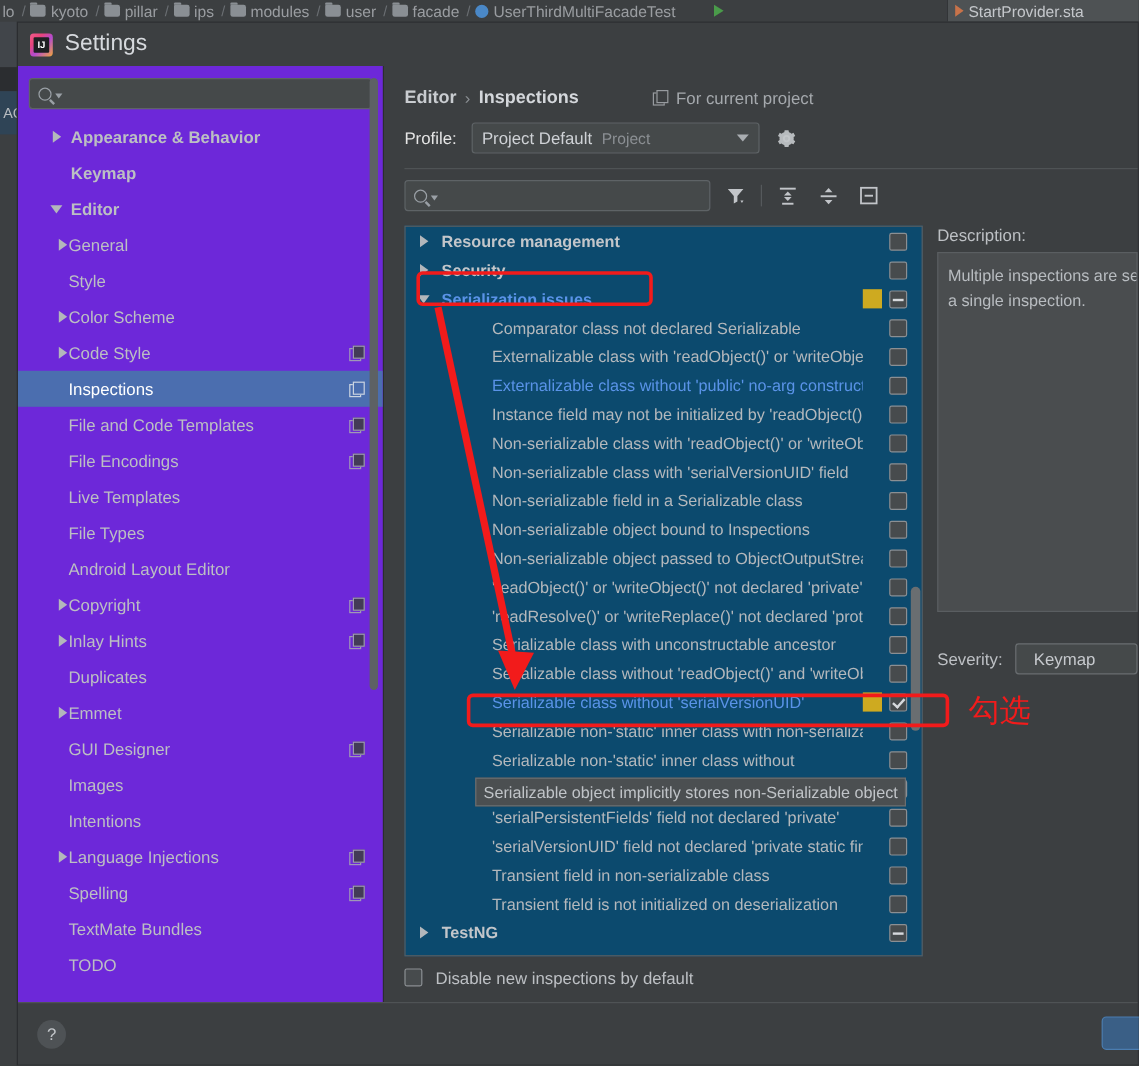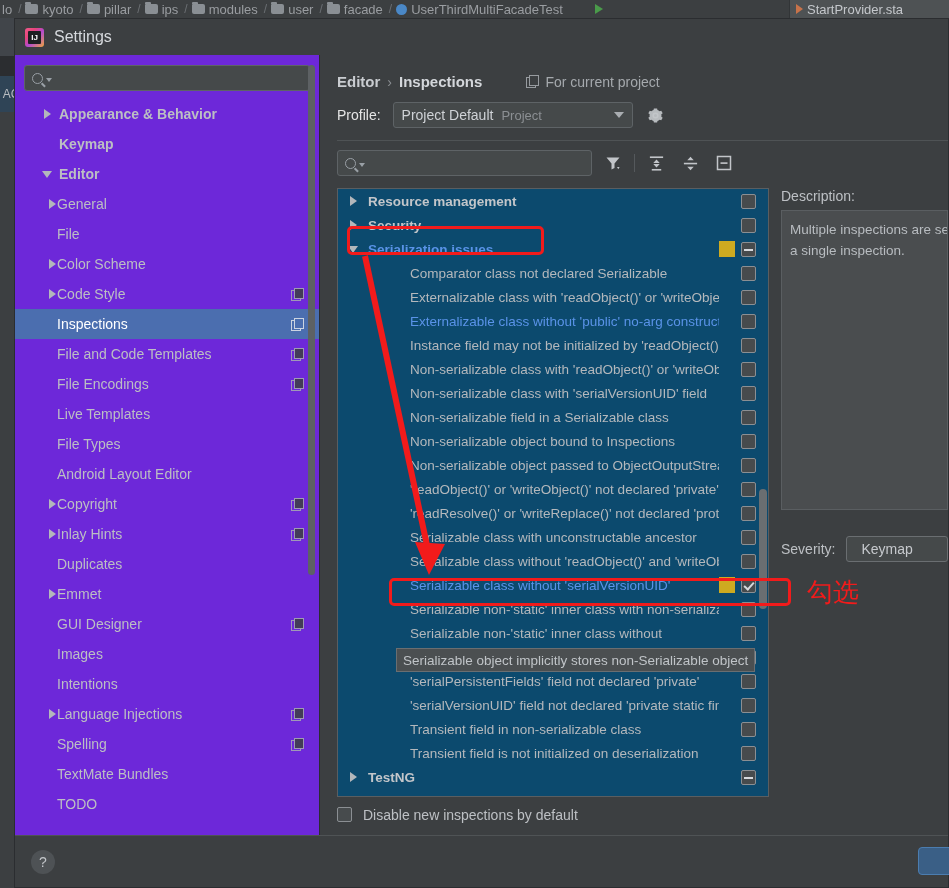--- a/index.html
+++ b/index.html
@@ -114,21 +114,21 @@
   .app-logo::after {
     content: "IJ";
     position: absolute; left: 3px; top: 3px;
     width: 13px; height: 13px;
     background: #1e1f22; color: #ffffff;
     font-size: 8px; font-weight: bold;
     display: flex; align-items: center; justify-content: center;
     border-radius: 1px;
     font-family: "Liberation Sans", sans-serif;
   }
-  .dialog-title { font-size: 16px; color: #d6d9dd; }
+  .dialog-title { font-size: 19px; color: #d6d9dd; }
 
   .body { flex: 1; display: flex; min-height: 0; }
 
   
   .sidebar {
     width: 305px; flex: none;
     background: #6d28d9;
     border-right: 1px solid #2b2d30;
     display: flex; flex-direction: column;
     position: relative;
@@ -215,21 +215,21 @@
     position: relative;
   }
   .crumbs {
     display: flex; align-items: center;
     padding: 18px 0 0 17px; flex: none;
   }
   .crumb-a { font-size: 15px; color: #c9ccd0; font-weight: bold; }
   .crumb-sep { color: #8a8e92; margin: 0 7px; font-size: 14px; }
   .crumb-b { font-size: 15px; color: #d4d7db; font-weight: bold; }
   .forproj {
-    margin-left: 44px; display: flex; align-items: center;
+    margin-left: 62px; display: flex; align-items: center;
     font-size: 14px; color: #a5a9ad;
   }
   .forproj .copy-ico { margin-right: 6px; width: 13px; height: 13px; }
 
   .profile-row {
     display: flex; align-items: center;
     padding: 12px 0 0 17px; flex: none;
   }
   .profile-lbl { font-size: 14px; color: #e5e5e5; margin-right: 12px; }
   .combo {
@@ -487,21 +487,21 @@
               <span class="tlabel">Editor</span>
             </div>
             <div class="trow lvl1">
               <span class="tw">
                 <i class="tri-r"></i>
               </span>
               <span class="tlabel">General</span>
             </div>
             <div class="trow lvl1">
               <span class="tw"></span>
-              <span class="tlabel">File</span>
+              <span class="tlabel">Style</span>
             </div>
             <div class="trow lvl1">
               <span class="tw">
                 <i class="tri-r"></i>
               </span>
               <span class="tlabel">Color Scheme</span>
             </div>
             <div class="trow lvl1">
               <span class="tw">
                 <i class="tri-r"></i>

